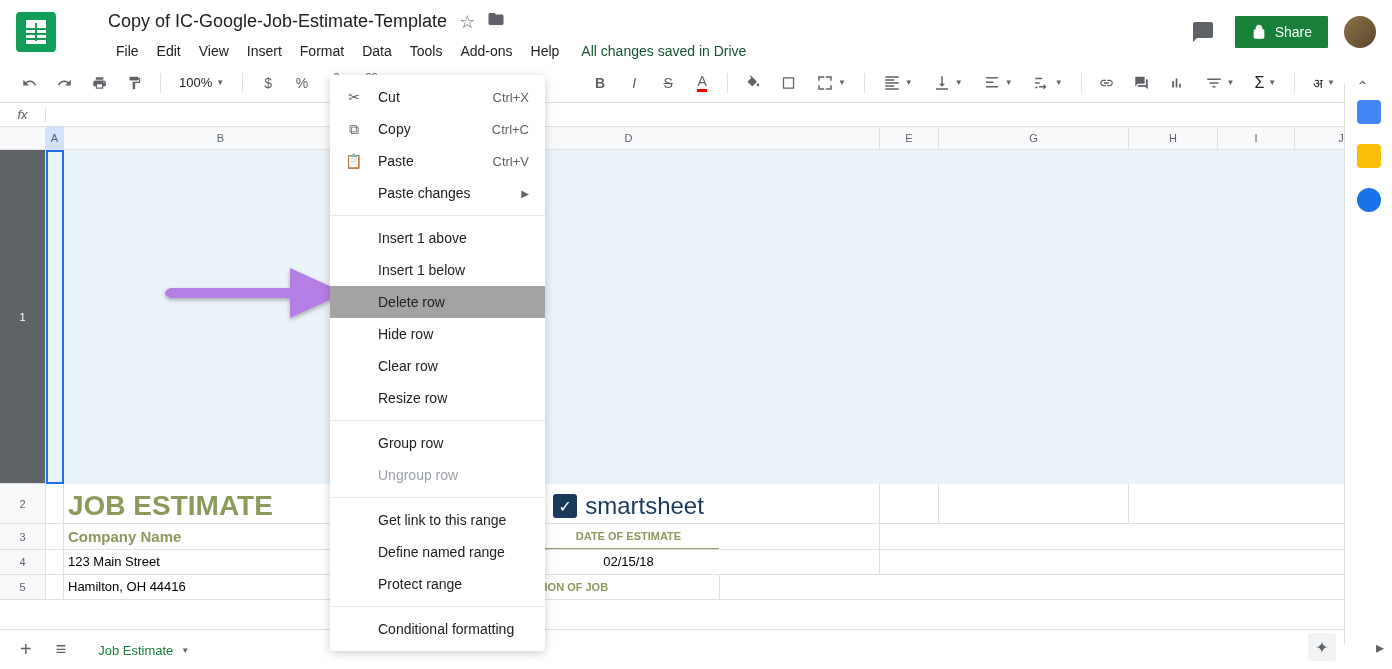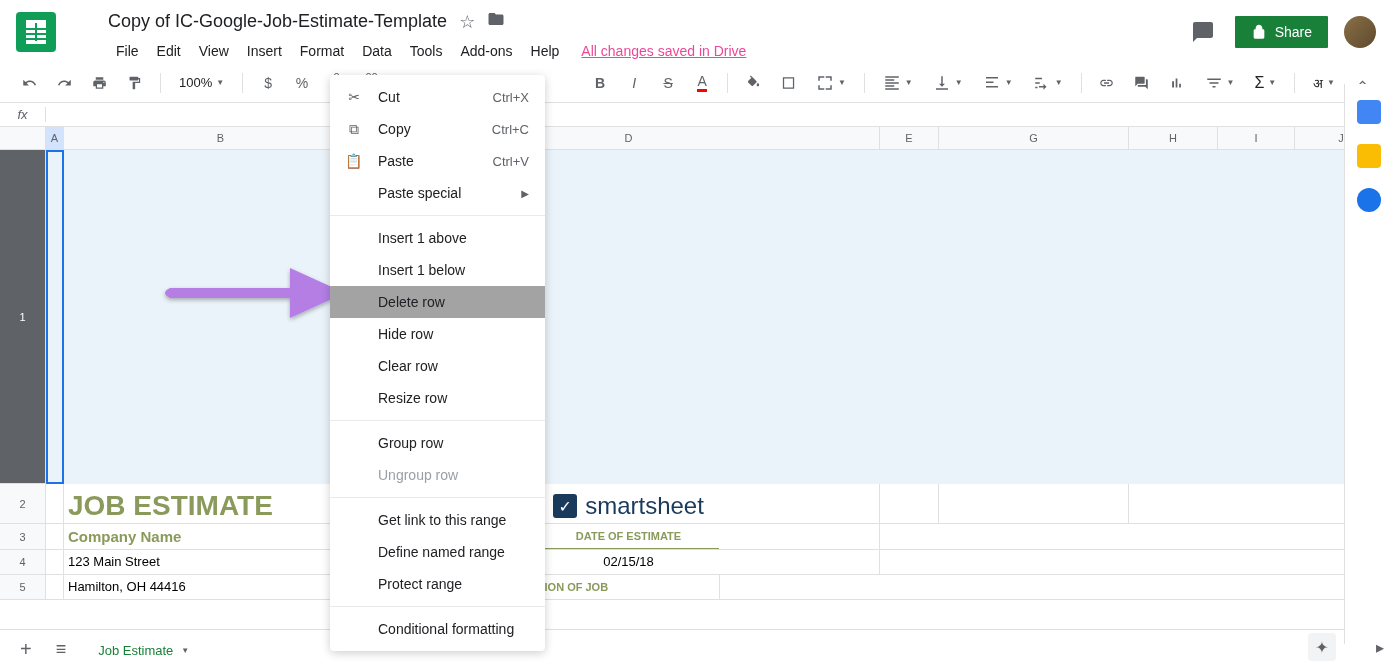--- a/index.html
+++ b/index.html
@@ -12,21 +12,21 @@
   .logo-inner::before { left: 0; right: 0; top: 8px; height: 2px; box-shadow: 0 5px 0 #0f9d58, 0 10px 0 #0f9d58; }
   .logo-inner::after { top: 3px; bottom: 3px; left: 9px; width: 2px; }
   
   .title-area { flex: 1; margin-left: 40px; }
   .doc-title { font-size: 18px; color: #202124; display: flex; align-items: center; gap: 12px; padding: 2px 0; }
   .star { color: #5f6368; font-size: 18px; }
   .folder { color: #5f6368; }
   
   .menubar { display: flex; gap: 2px; margin-top: 4px; font-size: 14px; color: #202124; align-items: center; }
   .menu-item { padding: 4px 8px; cursor: pointer; border-radius: 3px; }
-  .save-status { color: #ec4899; text-decoration: underline; margin-left: 12px; font-size: 14px; }
+  .save-status { color: #14532d; margin-left: 12px; font-size: 14px; }
   
   .header-right { display: flex; align-items: center; gap: 16px; margin-top: 8px; }
   .comments-btn { width: 32px; height: 32px; display: flex; align-items: center; justify-content: center; color: #5f6368; font-size: 20px; }
   .share-btn { background: #188038; color: #fff; padding: 8px 16px; border-radius: 1px; display: flex; align-items: center; gap: 8px; font-size: 14px; font-weight: 500; cursor: pointer; }
   .avatar { width: 32px; height: 32px; border-radius: 50%; background: linear-gradient(135deg, #8b6f47, #5d4a2e); }
   
   .toolbar { display: flex; align-items: center; padding: 4px 16px; border-bottom: 1px solid #e0e0e0; gap: 8px; height: 40px; }
   .tool-btn { padding: 6px; min-width: 26px; height: 26px; display: flex; align-items: center; justify-content: center; color: #5f6368; cursor: pointer; border-radius: 2px; font-size: 14px; }
   .tool-sep { width: 1px; height: 20px; background: #e0e0e0; margin: 0 4px; }
   .tool-dd { display: flex; align-items: center; gap: 4px; padding: 4px 6px; font-size: 13px; color: #202124; cursor: pointer; }
@@ -357,21 +357,21 @@
       <span class="ctx-icon">⧉</span>
       <span>Copy</span>
       <span class="ctx-shortcut">Ctrl+C</span>
     </div>
   <div class="ctx-item">
       <span class="ctx-icon">📋</span>
       <span>Paste</span>
       <span class="ctx-shortcut">Ctrl+V</span>
     </div>
   <div class="ctx-item">
-      <span>Paste special</span>
+      <span>Paste changes</span>
       <span class="ctx-arrow">▶</span>
     </div>
   <div class="ctx-sep"></div>
   <div class="ctx-item">
       <span>Insert 1 above</span>
     </div>
   <div class="ctx-item">
       <span>Insert 1 below</span>
     </div>
   <div class="ctx-item hover">

